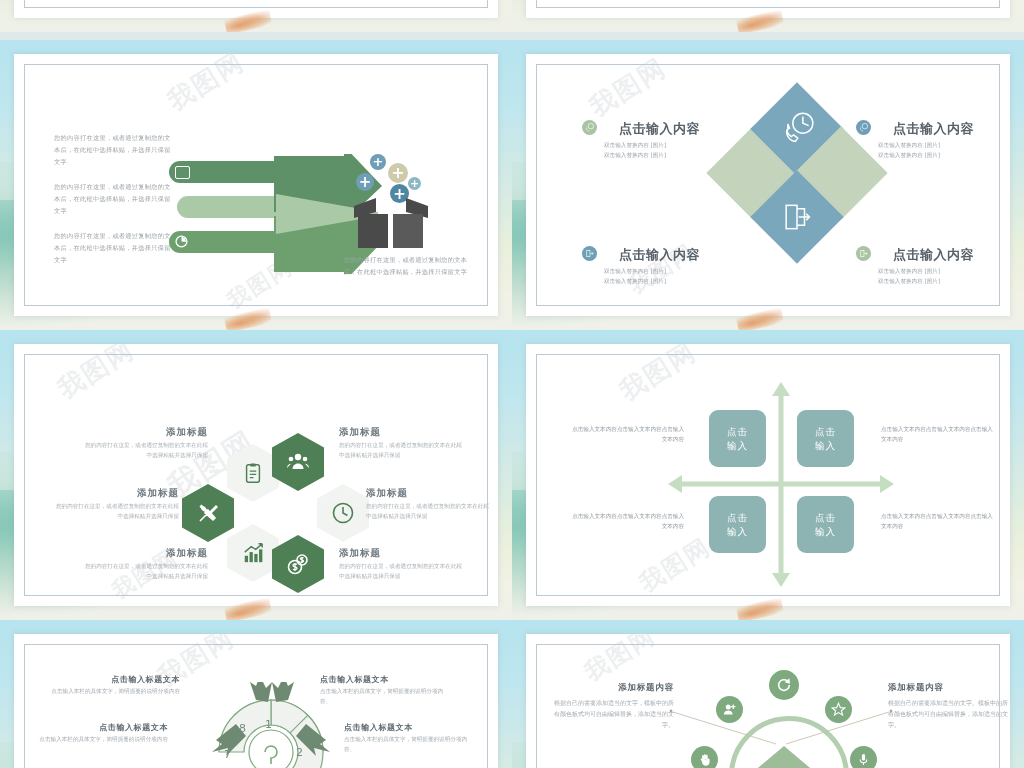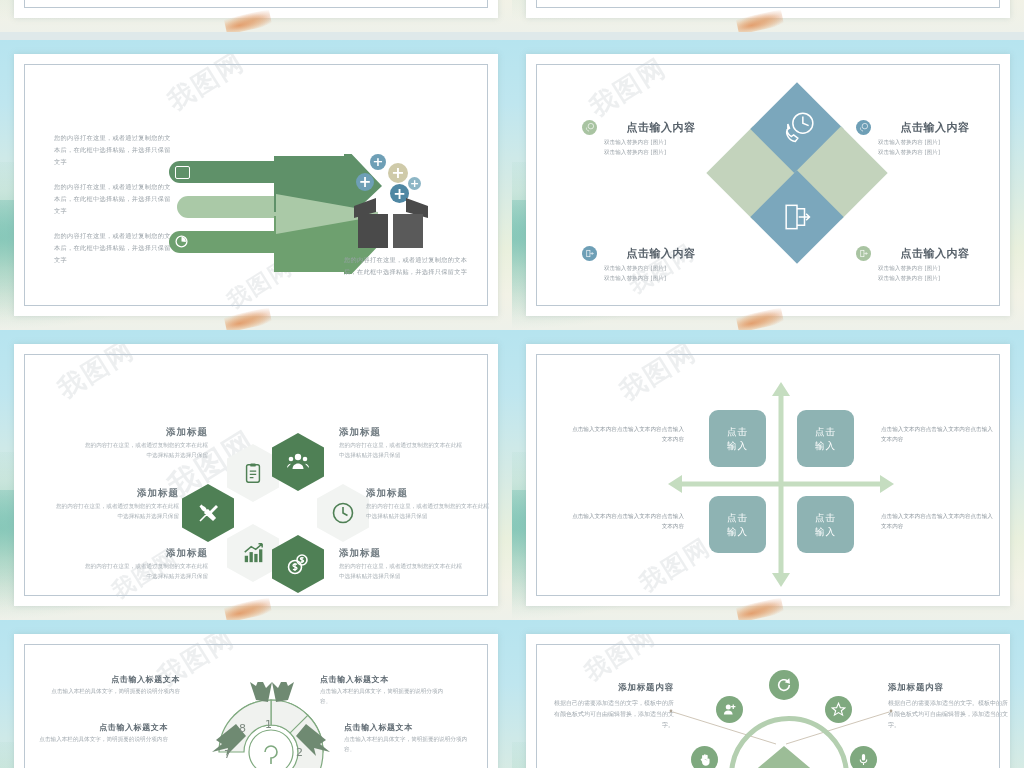--- a/index.html
+++ b/index.html
@@ -56,21 +56,21 @@
   .s1-art{position:absolute;left:155px;top:100px;width:200px;height:120px;}
   .arrowbar{position:absolute;height:22px;border-radius:11px 0 0 11px;}
   .ico-chip{position:absolute;width:13px;height:11px;border:1.6px solid #fff;border-radius:2px;}
   .box-wrap{position:absolute;left:332px;top:100px;width:90px;height:95px;}
   .plus{position:absolute;border-radius:50%;display:flex;align-items:center;justify-content:center;color:#fff;font-weight:bold;}
   .plus:before{content:"";position:absolute;background:#fff;}
 
   
   .dia{position:absolute;width:66px;height:66px;transform:rotate(45deg);}
   .s2-txt{position:absolute;width:110px;}
-  .s2-txt h4{margin:0 0 3px 4px;font-size:11px;font-weight:bold;color:#57616a;letter-spacing:.5px;text-align:center;}
+  .s2-txt h4{margin:0 0 3px 15px;font-size:13px;font-weight:bold;color:#57616a;letter-spacing:.5px;}
   .s2-txt p{margin:0;font-size:5.6px;line-height:9.5px;color:#9aa2a8;}
   .s2-bullet{position:absolute;width:15px;height:15px;border-radius:50%;display:flex;align-items:center;justify-content:center;}
 
   
   .hex{position:absolute;width:52px;height:58px;
        clip-path:polygon(50% 0%,100% 25%,100% 75%,50% 100%,0% 75%,0% 25%);
        display:flex;align-items:center;justify-content:center;}
   .s3-txt{position:absolute;width:128px;}
   .s3-txt h4{margin:0 0 2px 0;font-size:9.5px;font-weight:bold;color:#6f7a80;letter-spacing:1px;}
   .s3-txt p{margin:0;font-size:5.6px;line-height:9.5px;color:#a6aeb4;}

